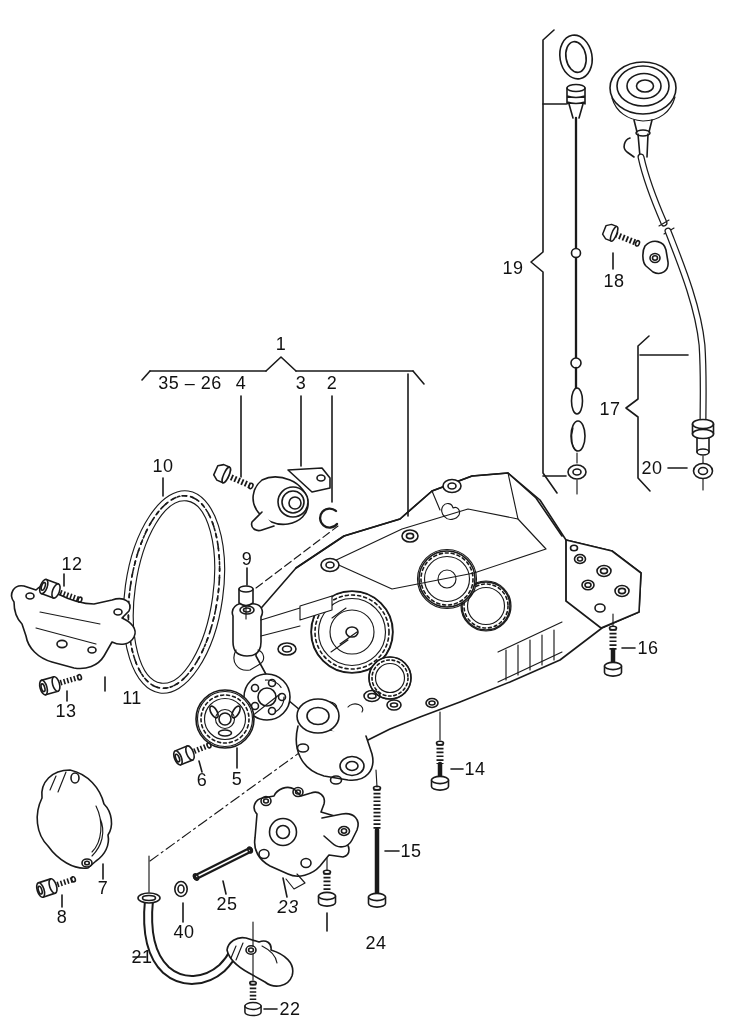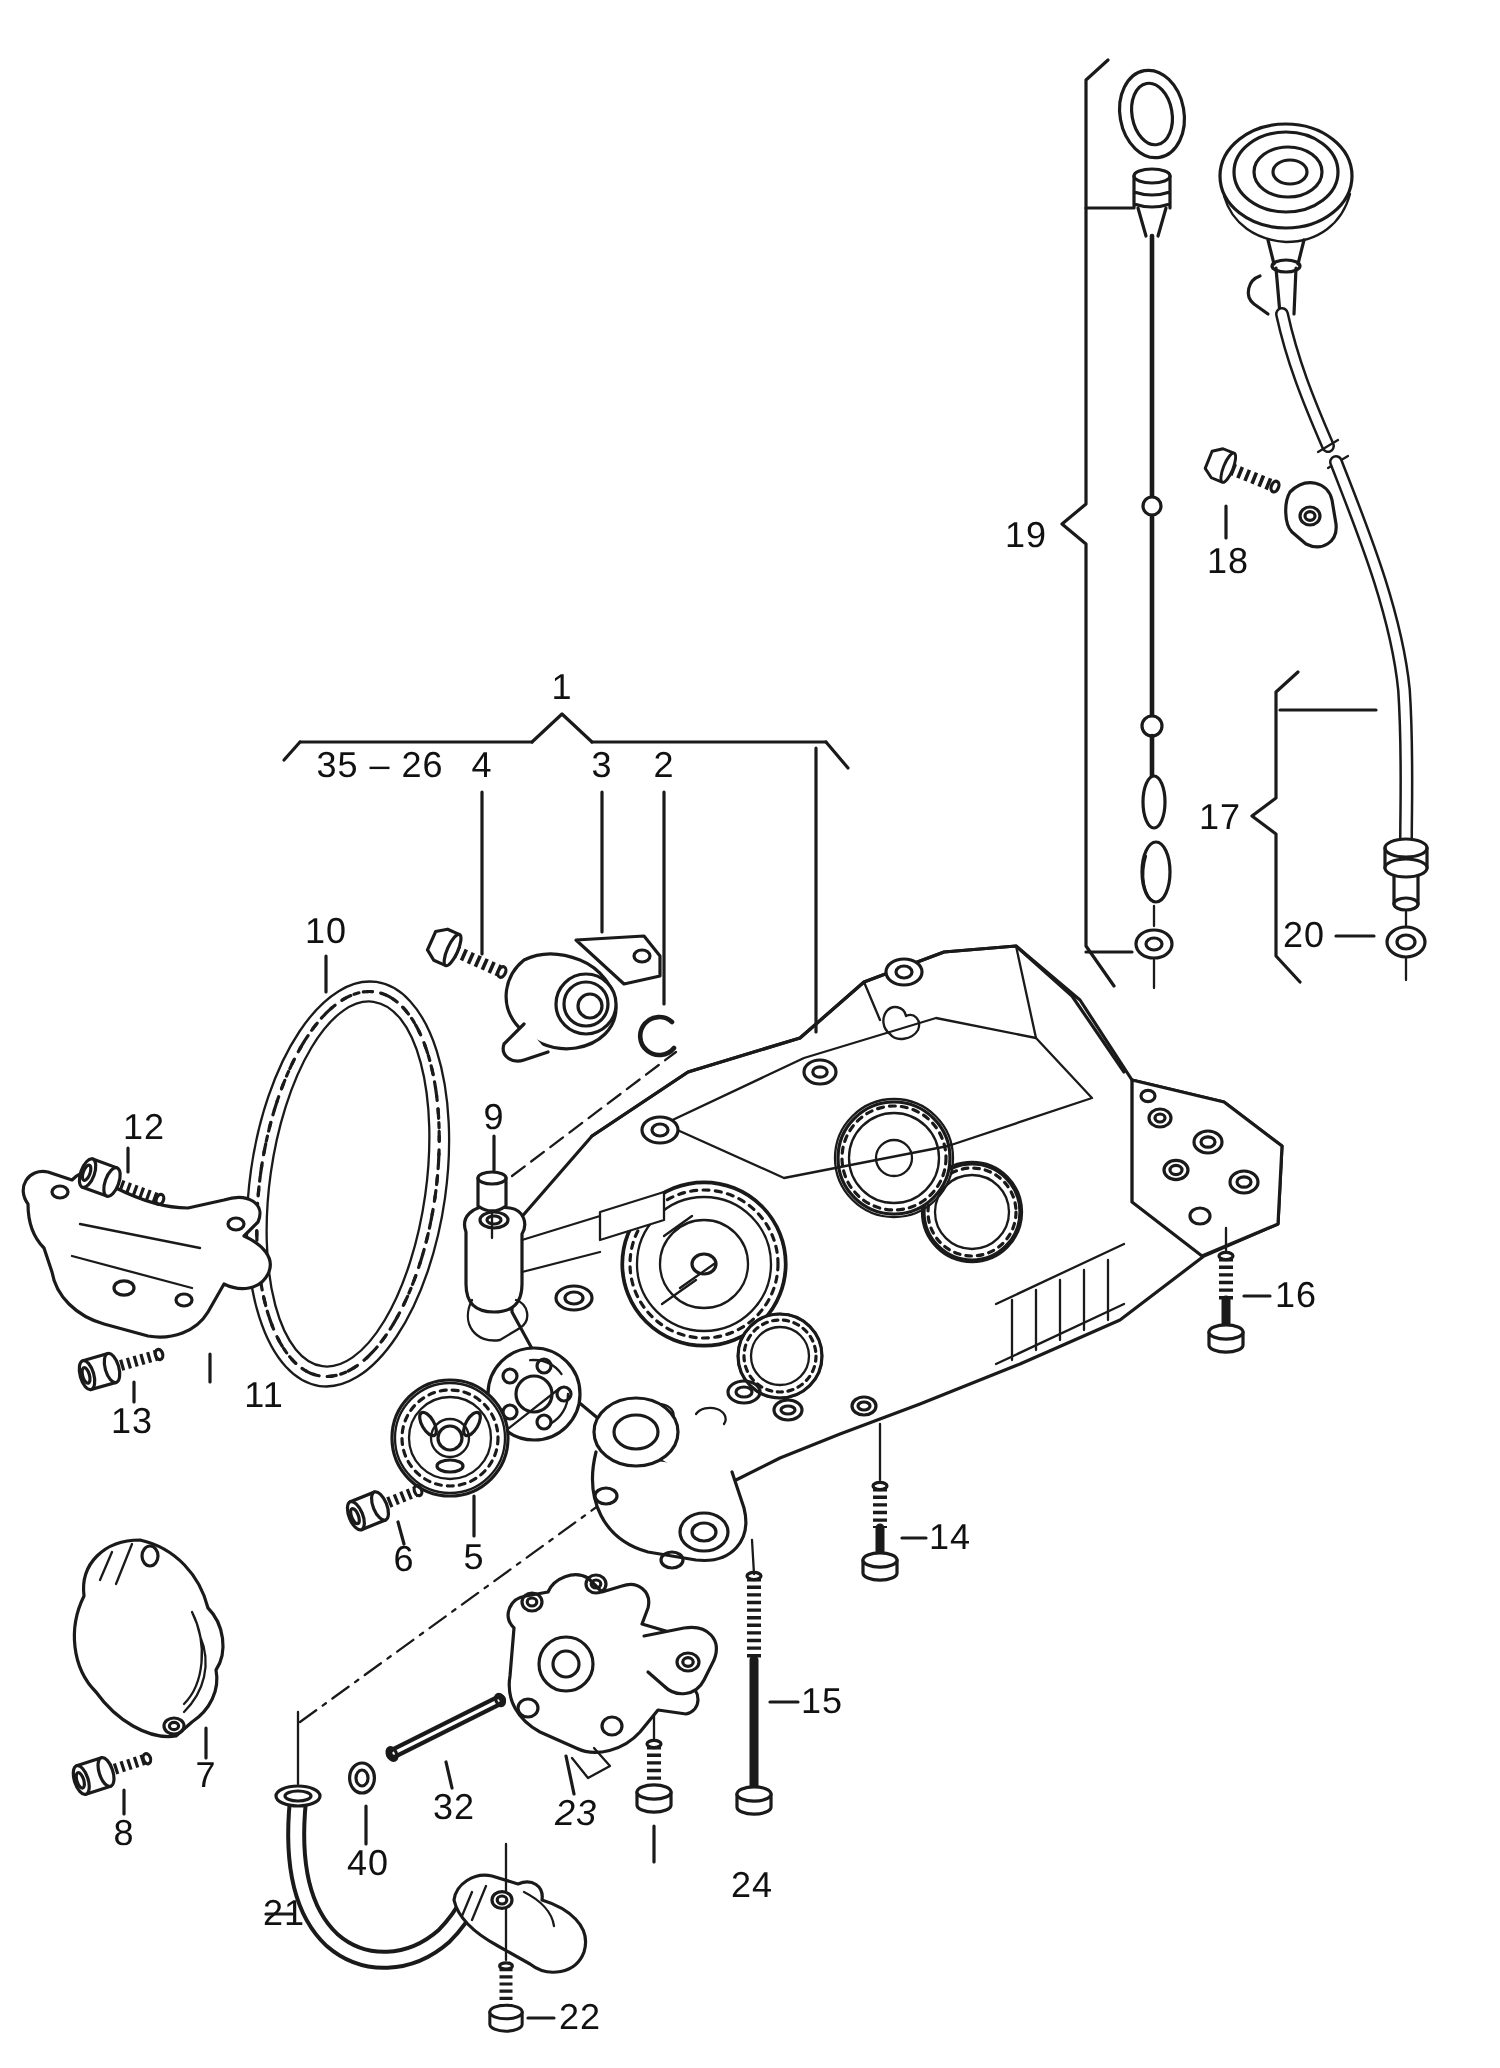--- a/index.html
+++ b/index.html
@@ -399,21 +399,21 @@
       <div class="callout" style="left: 163px; top: 466px;">10</div>
       <div class="callout" style="left: 72px; top: 564px;">12</div>
       <div class="callout" style="left: 247px; top: 559px;">9</div>
       <div class="callout" style="left: 88px; top: 698px; margin-left: 44px;">11</div>
       <div class="callout" style="left: 66px; top: 711px;">13</div>
       <div class="callout" style="left: 202px; top: 780px;">6</div>
       <div class="callout" style="left: 237px; top: 779px;">5</div>
       <div class="callout" style="left: 103px; top: 888px;">7</div>
       <div class="callout" style="left: 62px; top: 917px;">8</div>
       <div class="callout" style="left: 184px; top: 932px;">40</div>
-      <div class="callout" style="left: 227px; top: 904px;">32</div>
+      <div class="callout" style="left: 227px; top: 904px;">25</div>
       <div class="callout" style="left: 288px; top: 907px; font-style: italic;">23</div>
       <div class="callout" style="left: 328px; top: 943px; margin-left: 48px;">24</div>
       <div class="callout" style="left: 121px; top: 957px; margin-left: 21px;">21</div>
       <div class="callout" style="left: 290px; top: 1009px;">22</div>
       <div class="callout" style="left: 411px; top: 851px;">15</div>
       <div class="callout" style="left: 475px; top: 769px;">14</div>
       <div class="callout" style="left: 648px; top: 648px;">16</div>
       <div class="callout" style="left: 513px; top: 268px;">19</div>
       <div class="callout" style="left: 614px; top: 281px;">18</div>
       <div class="callout" style="left: 610px; top: 409px;">17</div>

